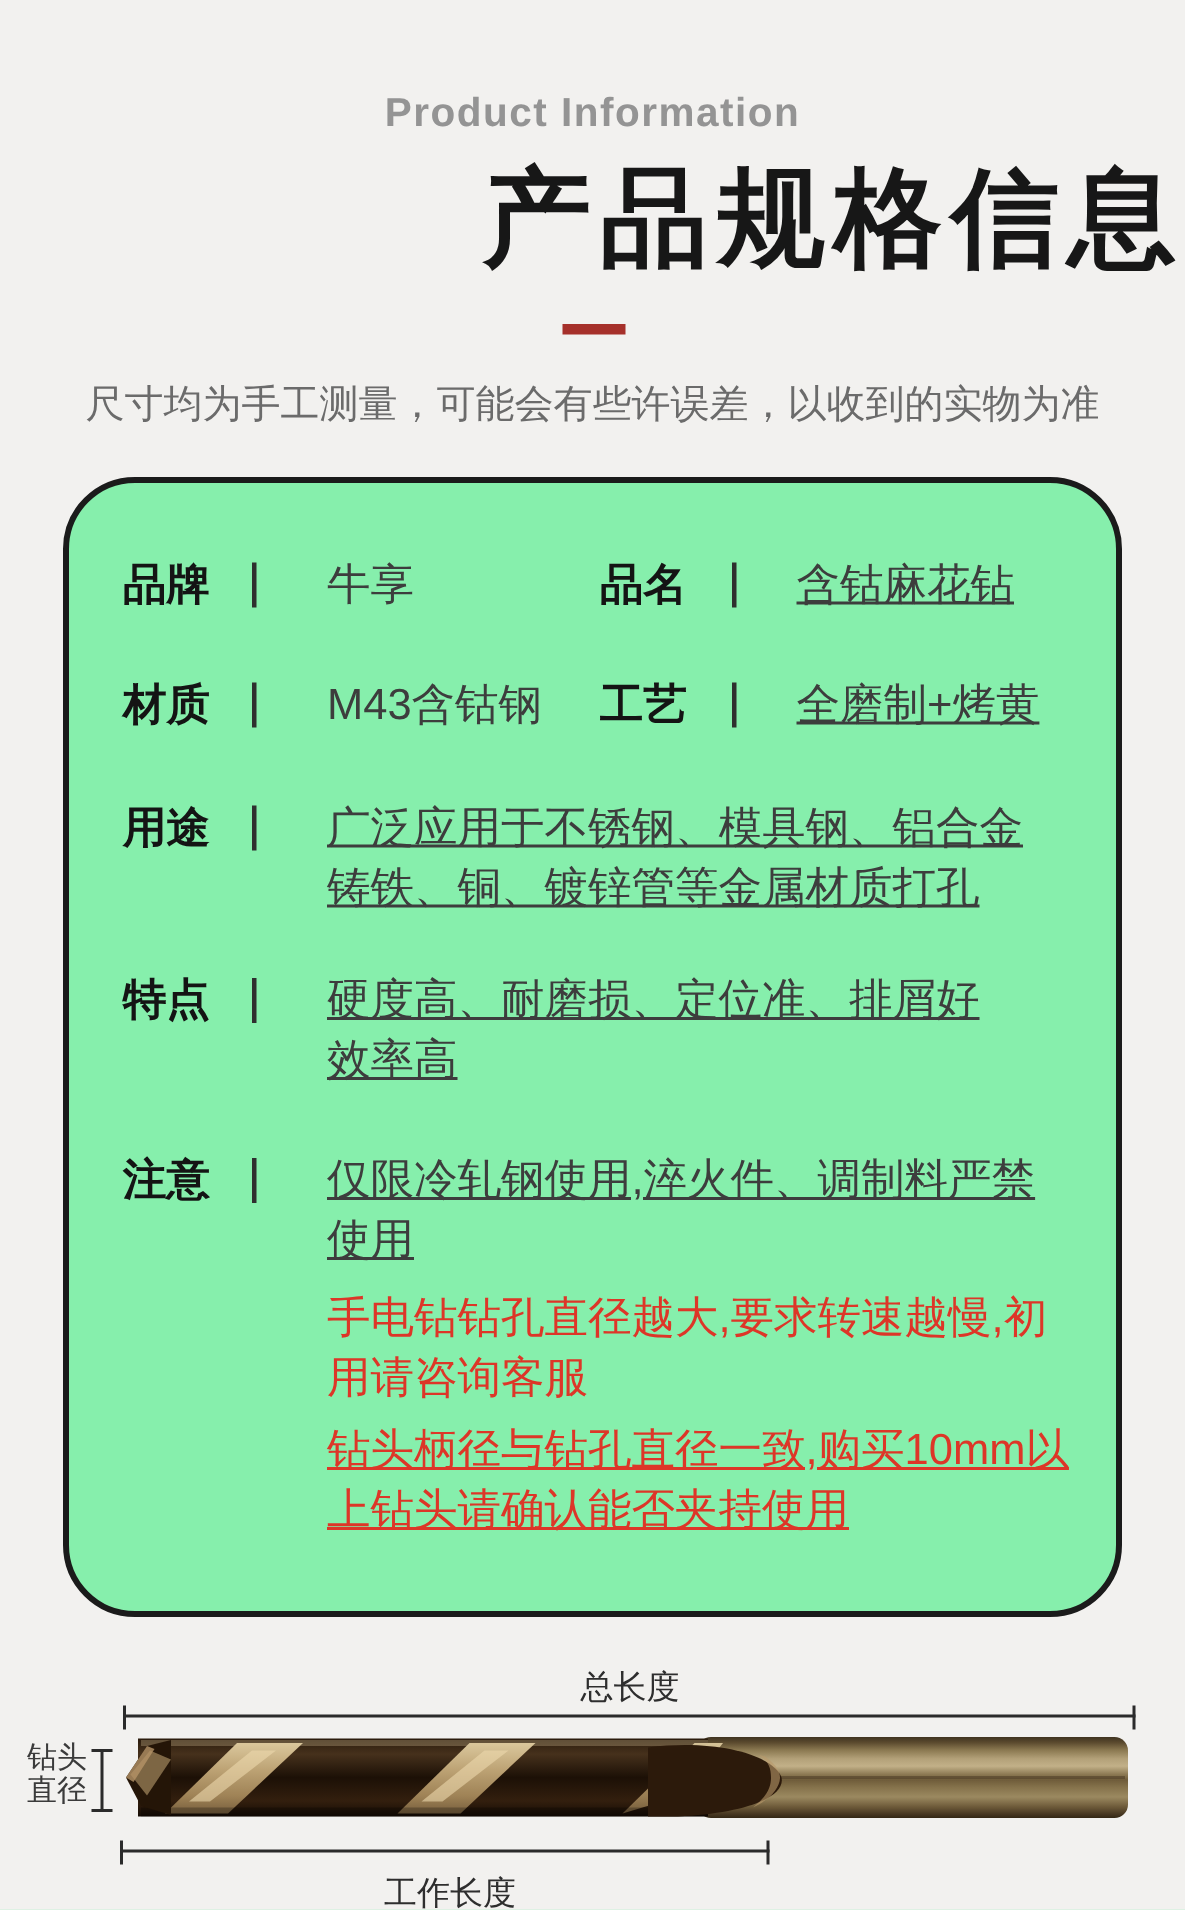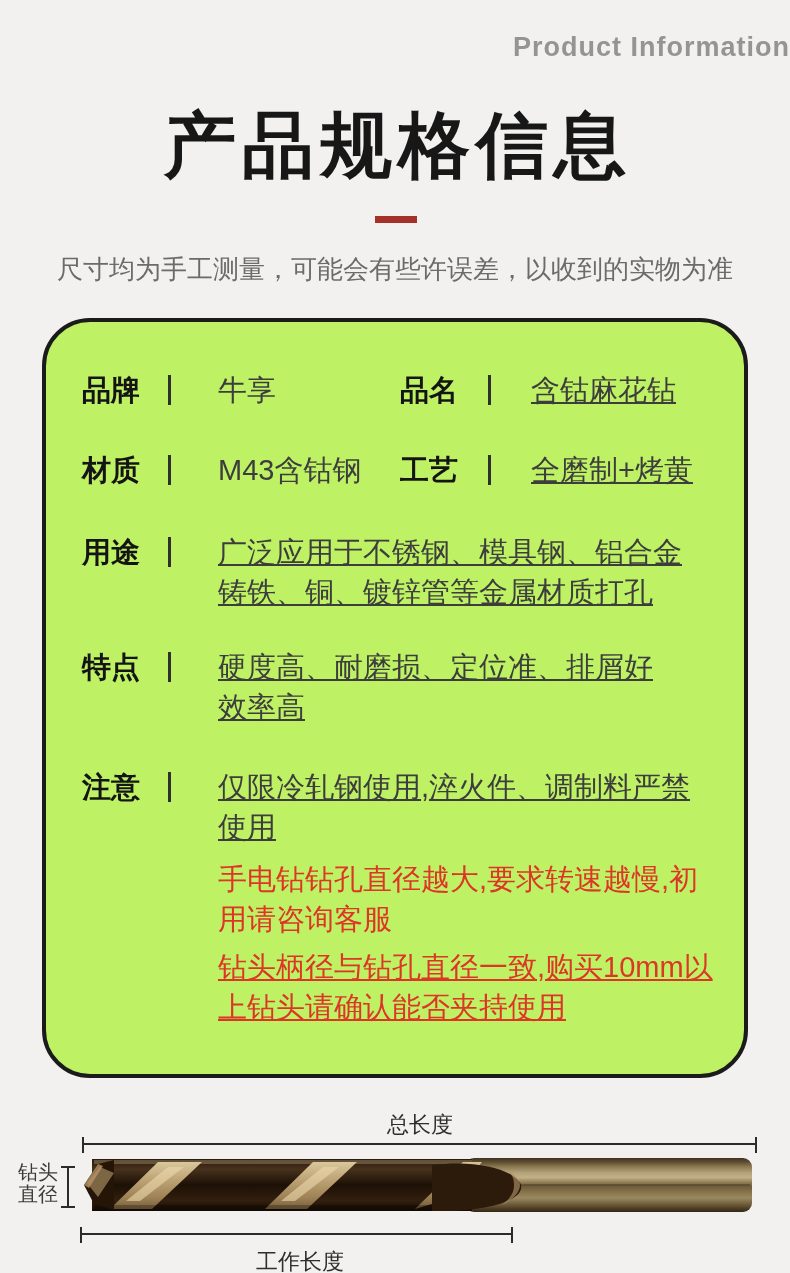--- a/index.html
+++ b/index.html
@@ -6,44 +6,44 @@
   .page{
     position:relative;
     width:790px;height:1273px;
     margin:0 auto;
     background:#f2f1ef;
     overflow:hidden;
     font-family:"Liberation Sans","DejaVu Sans",sans-serif;
   }
   
   .en-title{
-    position:absolute;top:32px;left:0;width:790px;
-    text-align:right;font-size:27px;font-weight:bold;
+    position:absolute;top:60px;left:0;width:790px;
+    text-align:center;font-size:27px;font-weight:bold;
     color:#949494;letter-spacing:1px;
   }
   .cn-title{
     position:absolute;top:98px;left:0;width:790px;
-    text-align:center;font-size:72px;font-weight:900;
+    text-align:right;font-size:72px;font-weight:900;
     color:#171717;letter-spacing:6px;text-indent:6px;
   }
   .red-dash{
     position:absolute;top:216px;left:375px;
     width:42px;height:7px;background:#a6302a;
   }
   .disclaimer{
     position:absolute;top:252px;left:0;width:790px;
     text-align:center;font-size:26px;color:#6b6b6b;
   }
   
   .spec-box{
     position:absolute;top:318px;left:42px;
     width:706px;height:760px;box-sizing:border-box;
     border:4px solid #1b1b1b;border-radius:48px;
     padding:48px 18px 0 36px;
-    background:#bef264;
+    background:#86efac;
   }
   .spec-row{display:flex;font-size:29px;line-height:40px;color:#3d3d3d;}
   .spec-label{width:86px;flex-shrink:0;font-weight:bold;color:#141414;}
   .spec-sep{width:50px;flex-shrink:0;}
   .spec-sep .sep-bar{display:block;width:3px;height:30px;margin-top:5px;background:#2f2f2f;}
   .sep-narrow{width:43px;}
   .pair-value{width:182px;flex-shrink:0;}
   .pair-label2{width:88px;flex-shrink:0;font-weight:bold;color:#141414;}
   .spec-value{flex:1;text-decoration:underline;}
   .vline{display:block;}

